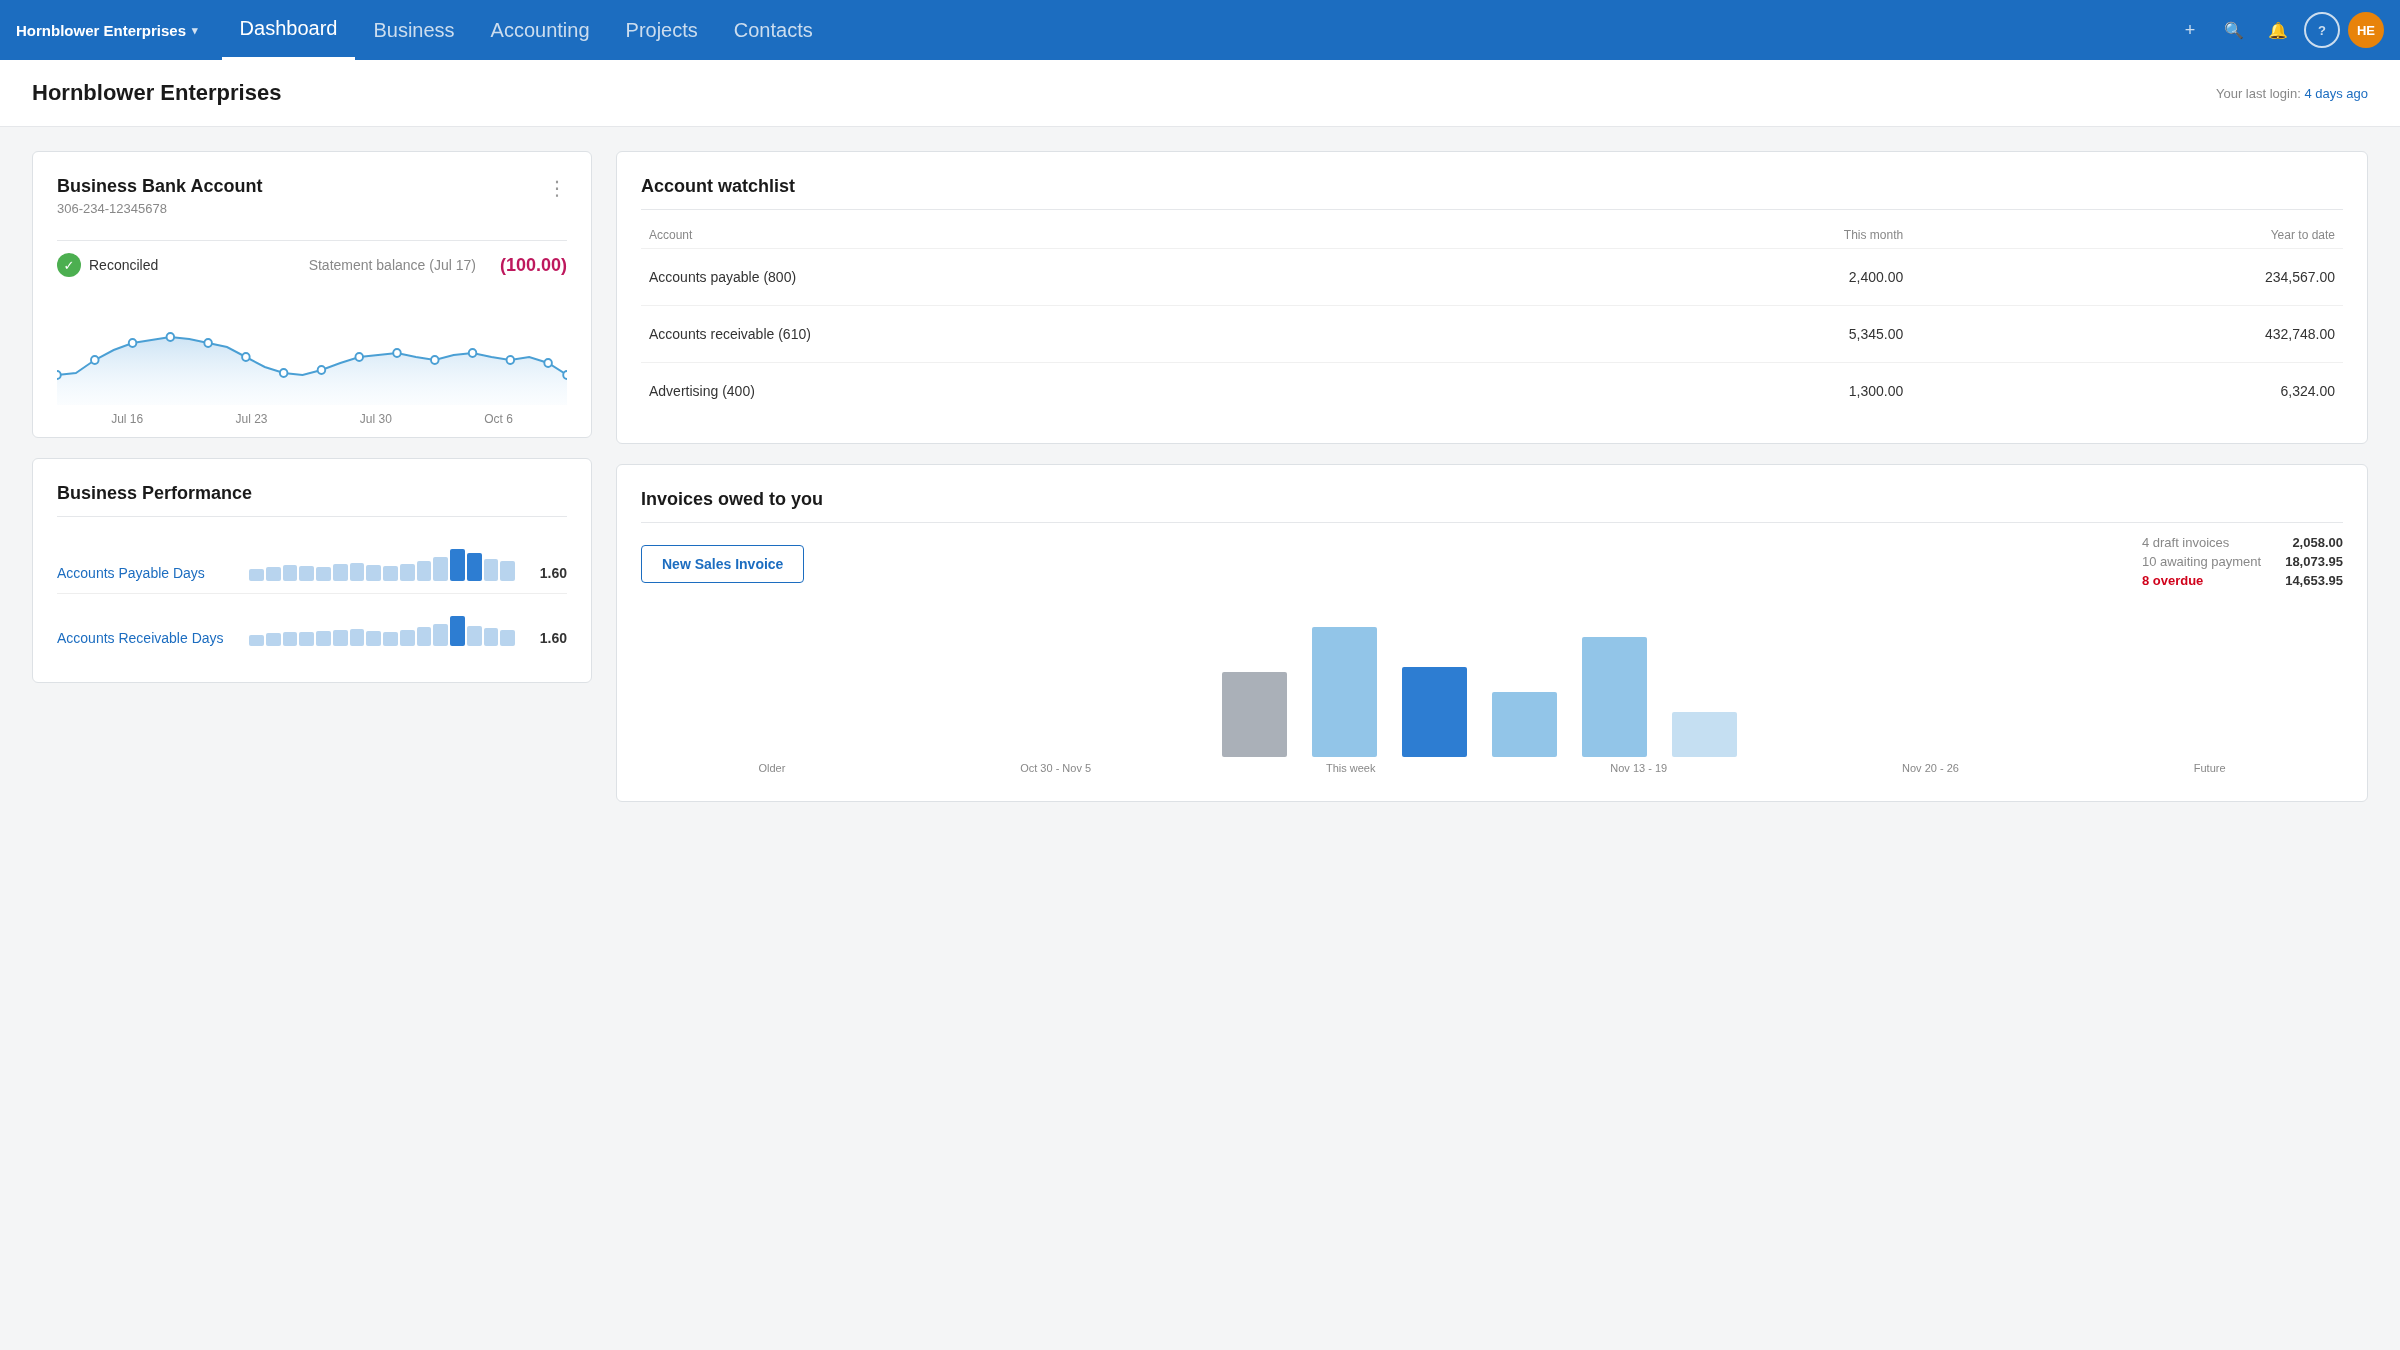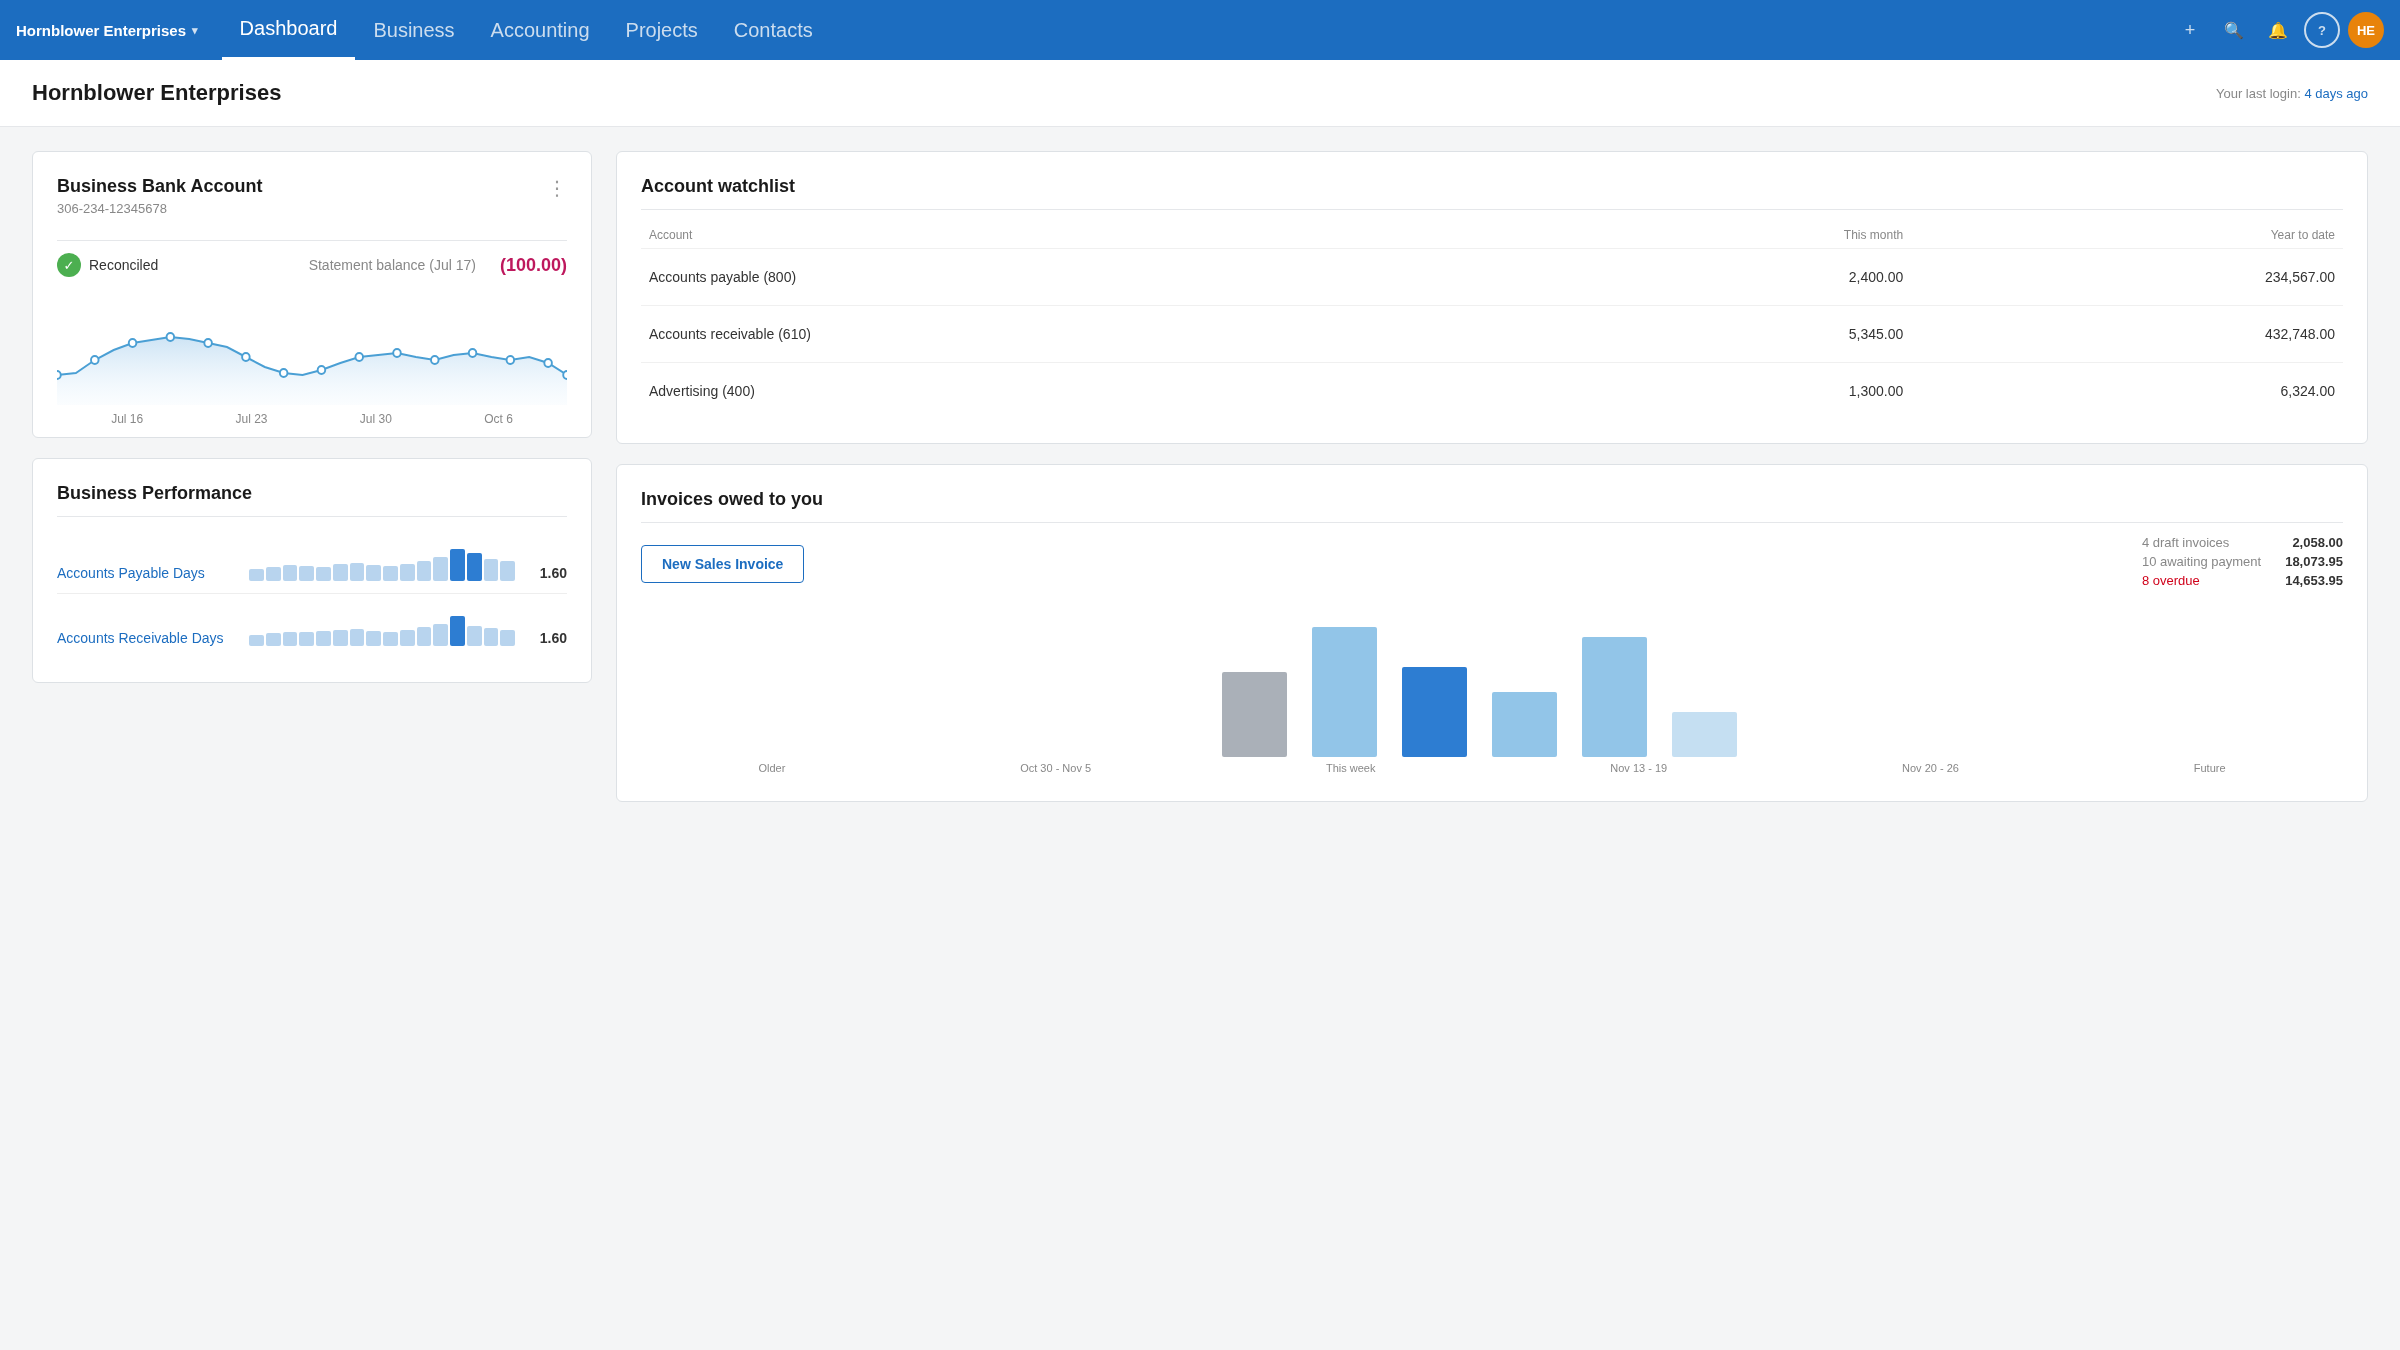--- a/index.html
+++ b/index.html
@@ -62,21 +62,21 @@
     .watchlist-table td { font-size: 14px; color: #333; padding: 20px 8px; text-align: right; border-top: 1px solid #f0f0f0; }
     .watchlist-table td:first-child { text-align: left; }
 
     
     .invoices-top { display: flex; align-items: center; justify-content: space-between; margin-bottom: 25px; }
     .new-sales-btn { background: #fff; border: 1.5px solid #1c6dc0; color: #1c6dc0; padding: 10px 20px; font-size: 14px; font-weight: 600; border-radius: 4px; cursor: pointer; white-space: nowrap; }
     .invoice-stats { text-align: right; font-size: 13px; }
     .invoice-stat-row { display: flex; justify-content: space-between; gap: 24px; margin-bottom: 4px; }
     .invoice-stat-label { color: #888; }
     .invoice-stat-value { color: #333; font-weight: 600; }
-    .invoice-stat-overdue { color: #d0021b; font-weight: 400; }
+    .invoice-stat-overdue { color: #d0021b; font-weight: 700; }
 
     
     .bar-chart-container { width: 100%; height: 160px; margin-top: 8px; position: relative; }
     .bar-chart-svg { width: 100%; height: 140px; }
     .bar-chart-labels { display: flex; justify-content: space-around; font-size: 11px; color: #888; margin-top: 2px; }
   </style>
 </head>
 <body>
 
 <nav class="nav">

